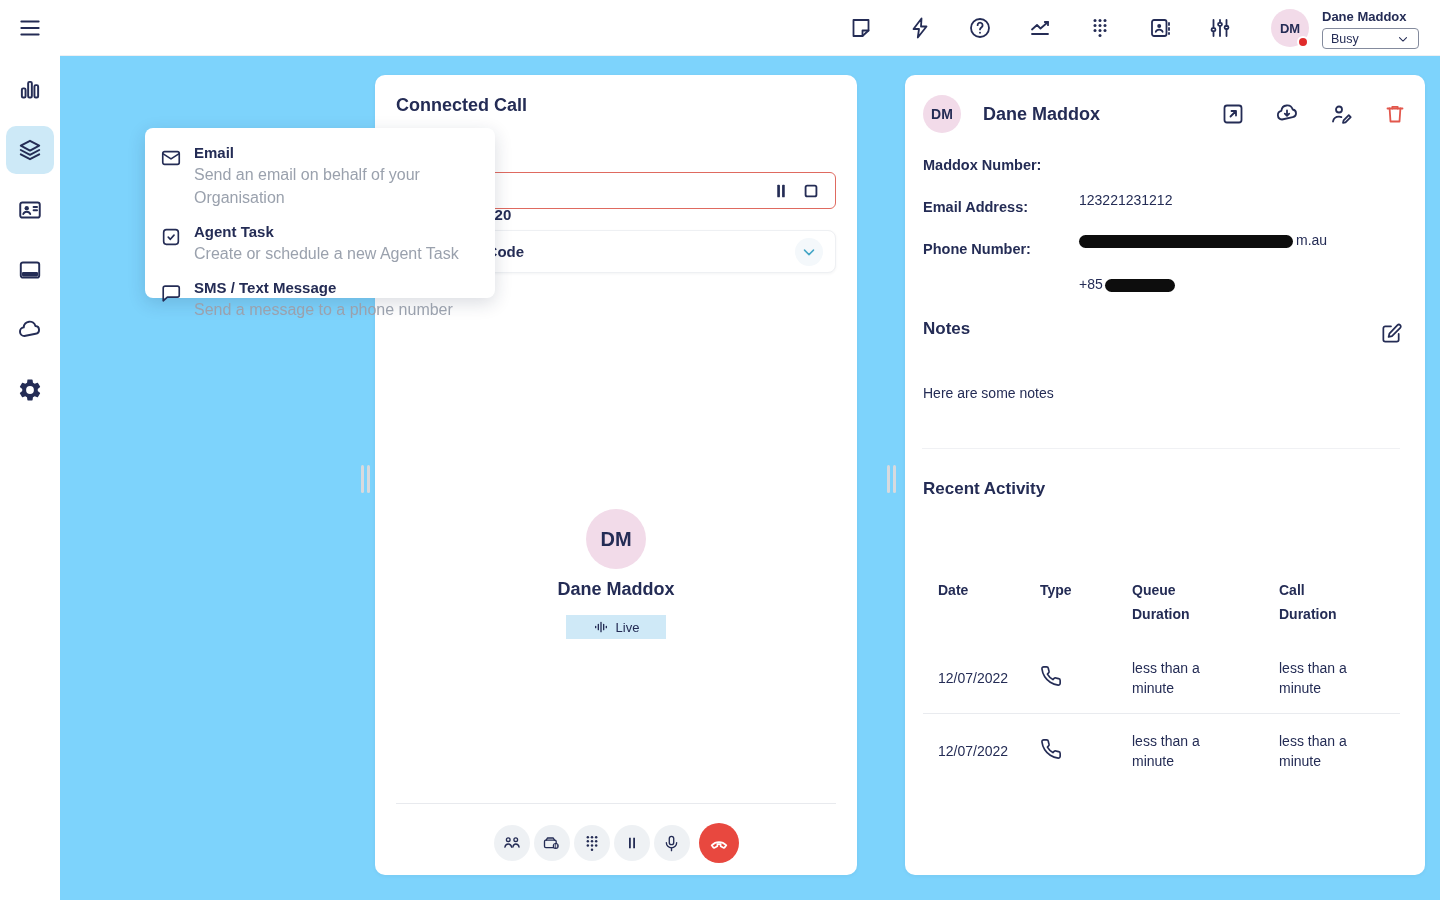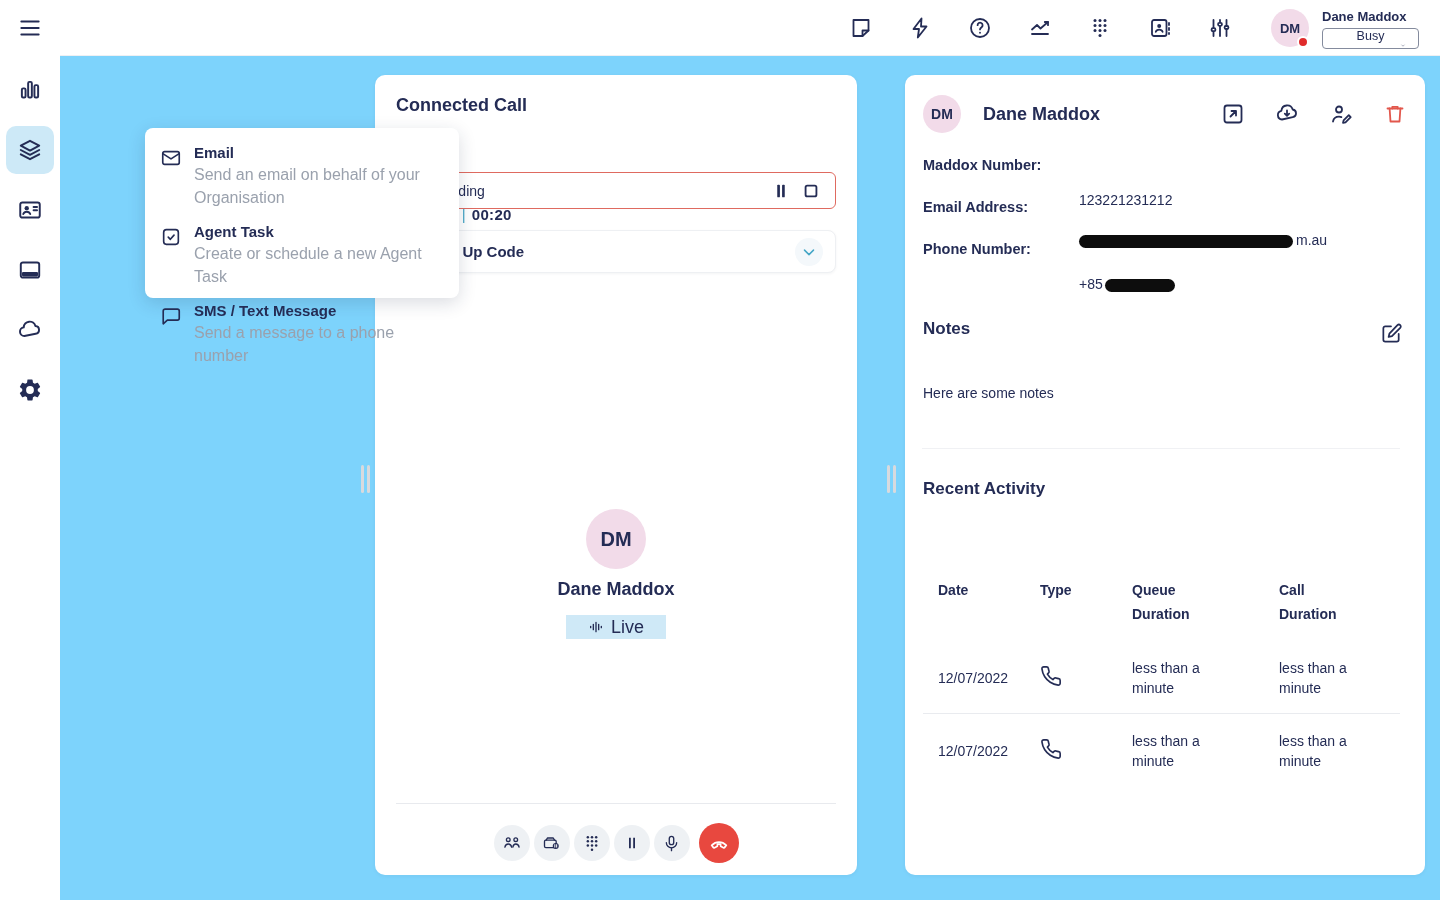--- a/index.html
+++ b/index.html
@@ -25,38 +25,38 @@
   .tb-icon { position:absolute; top:16px; width:24px; height:24px; cursor:pointer; }
   .tb-avatar { position:absolute; left:1211px; top:9px; width:38px; height:38px; border-radius:50%;
                background:#f2dbe9; display:flex; align-items:center; justify-content:center;
                font-weight:bold; font-size:13px; color:#242c55; cursor:pointer; }
   .tb-dot { position:absolute; left:1237px; top:36px; width:12px; height:12px; border-radius:50%;
             background:#e02b2b; border:2px solid #fff; }
   .tb-name { position:absolute; left:1262px; top:9px; font-size:13px; font-weight:bold; }
   .tb-select { position:absolute; left:1262px; top:28px; width:97px; height:21px;
                border:1px solid #848b9d; border-radius:4px; background:#fff;
                font-size:12.5px; color:#242c55; display:flex; align-items:center;
-               padding:0 8px; cursor:pointer;flex-direction:column; }
+               padding:0 8px; cursor:pointer; }
   .tb-select svg { margin-left:auto; }
 
   
   .card { position:absolute; top:75px; height:800px; background:#fff; border-radius:10px;
           box-shadow:0 1px 4px rgba(25,35,65,.05); }
   #card-task    { left:85px;  width:245px; }
   #card-call    { left:375px; width:482px; }
   #card-profile { left:905px; width:520px; }
 
   
   .ct-title { position:absolute; left:16px; top:20px; font-size:18px; font-weight:bold; }
   .ct-plus  { position:absolute; right:18px; top:20px; width:24px; height:24px; cursor:pointer; }
   .ct-item  { position:absolute; left:20px; top:60px; width:205px; height:62px; background:#cde9f7;
               border-radius:8px; display:flex; align-items:center; padding-left:15px; cursor:pointer; }
 
   
-  .menu { position:absolute; left:145px; top:128px; width:314px; height:170px; background:#fff;
+  .menu { position:absolute; left:145px; top:128px; width:350px; height:170px; background:#fff;
           border-radius:8px; box-shadow:0 5px 18px rgba(25,35,70,.16); z-index:20; padding:9px 0; }
   .menu-item { display:flex; padding:7px 16px 7px 15px; cursor:pointer; }
   .menu-item .mi-icon { width:22px; height:22px; margin:3px 12px 0 0; flex:none; }
   .mi-label { font-size:15px; font-weight:bold; color:#242c55; line-height:1.25; }
   .mi-desc  { font-size:16px; color:#9aa1ad; line-height:1.45; }
 
   
   .cc-title { position:absolute; left:21px; top:20px; font-size:18px; font-weight:bold; }
   .cc-queue { position:absolute; left:60px; top:131px; font-size:15px; font-weight:bold; letter-spacing:.3px; }
   .cc-queue .sep { color:#45a6c6; padding:0 6px; font-weight:normal; }
@@ -70,21 +70,21 @@
   .acc-label { margin-left:24px; font-size:15px; font-weight:bold; }
   .acc-chev { margin-left:auto; margin-right:12px; width:28px; height:28px; border-radius:50%;
               background:#f4f8fb; display:flex; align-items:center; justify-content:center; }
   .cc-avatar { position:absolute; left:211px; top:434px; width:60px; height:60px; border-radius:50%;
                background:#f2dbe9; display:flex; align-items:center; justify-content:center;
                font-size:20px; font-weight:bold; }
   .cc-name { position:absolute; left:0; top:504px; width:100%; text-align:center;
              font-size:18px; font-weight:bold; }
   .cc-live { position:absolute; left:191px; top:540px; width:100px; height:24px; background:#cfe9f7;
              border-radius:0; display:flex; align-items:center; justify-content:center; gap:7px;
-             font-size:18px; color:#242c55; }
+             font-size:13px; color:#242c55; }
   .cc-divider { position:absolute; left:21px; right:21px; top:728px; height:1px; background:#e8eaee; }
   .controls { position:absolute; left:0; width:100%; top:748px; display:flex;
               justify-content:center; align-items:center; gap:4px; }
   .ctl { width:36px; height:36px; border-radius:50%; background:#eef1f4; display:flex;
          align-items:center; justify-content:center; cursor:pointer; }
   .ctl.end { width:40px; height:40px; background:#e8483f; margin-left:5px; }
 
   
   .pf-header { position:absolute; left:18px; right:18px; top:19px; height:40px;
                display:flex; align-items:center; }

